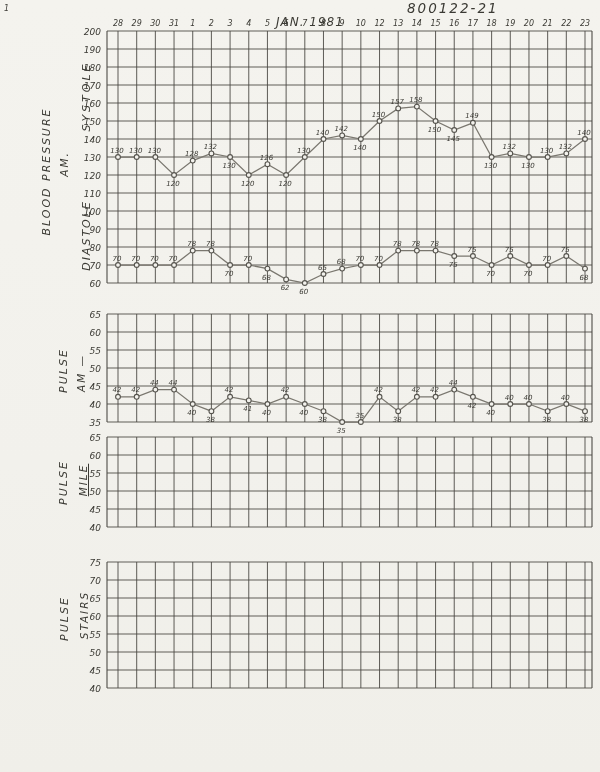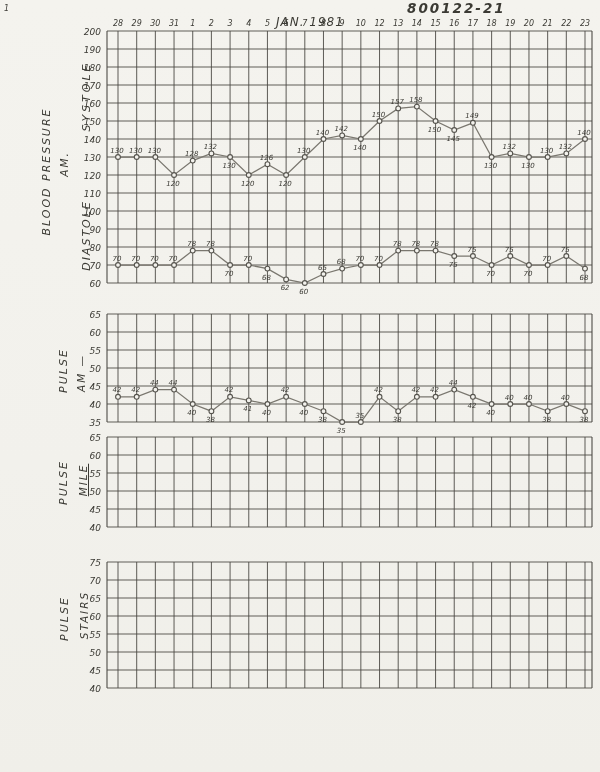--- a/index.html
+++ b/index.html
@@ -4,21 +4,21 @@
 <style>
   html,body{margin:0;padding:0;background:#dcdad5;}
   #page{
     position:relative;width:600px;height:772px;overflow:hidden;
     background:#f3f2ed;
     background-image:linear-gradient(180deg,#f4f3ee 0%,#f2f1ec 60%,#f0efe9 100%);
     font-family:"DejaVu Sans",sans-serif;color:#3b3a34;
   }
   .hw{font-style:italic;color:#3b3a34;}
   .hdr-date{position:absolute;left:276px;top:15px;font-size:12px;letter-spacing:1px;}
-  .hdr-id{position:absolute;left:407px;top:0px;font-size:13.5px;letter-spacing:2px;font-weight:bold;}
+  .hdr-id{position:absolute;left:407px;top:0px;font-size:13.5px;letter-spacing:2px;}
   .corner{position:absolute;left:4px;top:4px;font-size:8px;}
   .rot{position:absolute;transform:rotate(-90deg);transform-origin:center center;
        text-align:center;font-size:11px;letter-spacing:2px;white-space:nowrap;}
   .rot.small{font-size:10.5px;}
   .u{text-decoration:underline;}
   svg text{font-family:"DejaVu Sans",sans-serif;font-style:italic;fill:#3b3a34;}
 </style>
 </head>
 <body>
 

